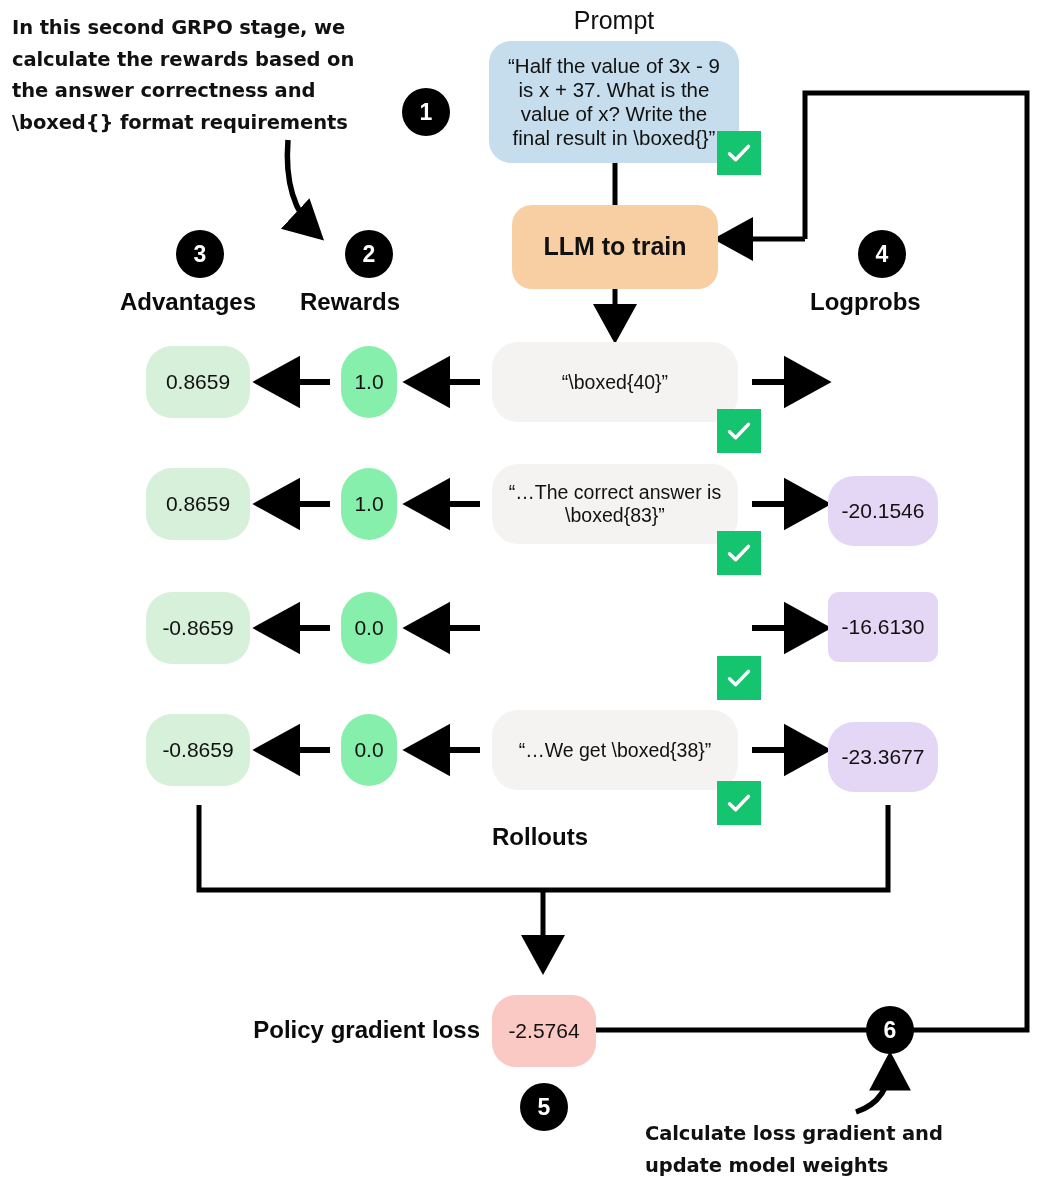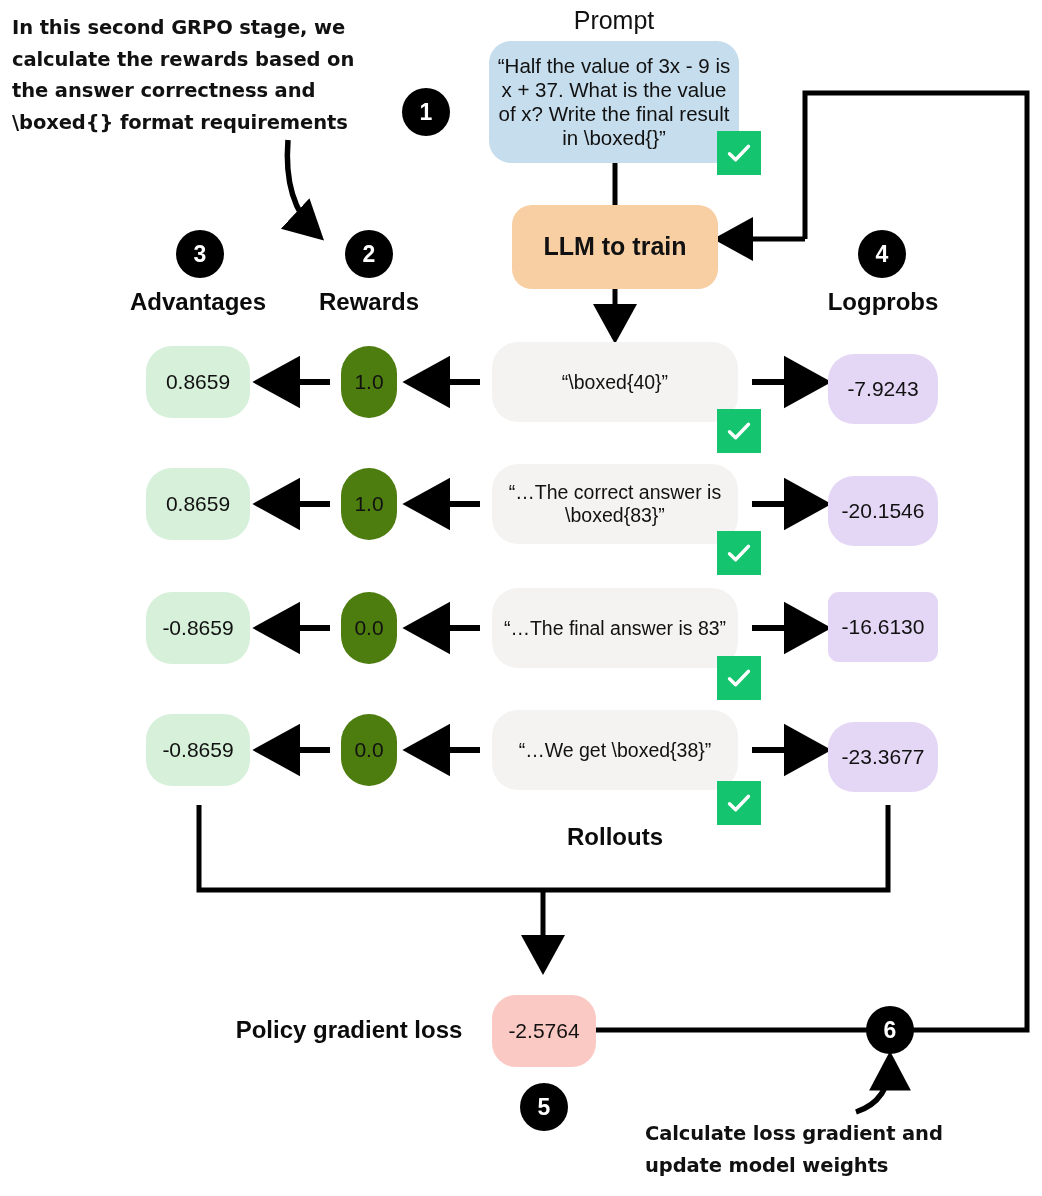--- a/index.html
+++ b/index.html
@@ -43,21 +43,20 @@
     align-items: center;
     justify-content: center;
     font-weight: bold;
     font-family: "Liberation Sans", sans-serif;
     z-index: 6;
   }
   .collabel {
     position: absolute;
     font-weight: bold;
     color: #0b0b0b;
-    text-align: center;
     white-space: nowrap;
   }
   .caption {
     position: absolute;
     font-family: "DejaVu Sans", sans-serif;
     font-weight: bold;
     color: #111111;
     line-height: 1.62;
     letter-spacing: -0.1px;
   }
@@ -73,21 +72,21 @@
   }
   .check svg { display: block; }
 
   
   .prompt-title { left: 489px; top: 6px;  width: 250px; font-size: 25px; }
   .prompt-box {
     left: 489px; top: 41px; width: 250px; height: 122px;
     background: #c6dded;
     border-radius: 22px;
     font-size: 20.5px;
-    padding: 4px 6px;
+    padding: 4px 16px;
   }
   .llm-box {
     left: 512px; top: 205px; width: 206px; height: 84px;
     background: #f8cfa3;
     border-radius: 20px;
     font-size: 25px;
     font-weight: bold;
   }
   .rollout-box {
     background: #f4f3f1;
@@ -104,21 +103,21 @@
   .adv-pill {
     background: #d6f0d9;
     border-radius: 26px;
     width: 104px;
     height: 72px;
     left: 146px;
     font-size: 21px;
     text-align: center;
   }
   .rew-pill {
-    background: #4d7c0f;
+    background: #86efac;
     border-radius: 28px;
     width: 56px;
     height: 72px;
     left: 341px;
     font-size: 21px;
   }
   .log-pill {
     background: #e4d6f5;
     border-radius: 26px;
     width: 110px;
@@ -126,21 +125,21 @@
     left: 828px;
     font-size: 21px;
   }
   .loss-pill {
     background: #fbc9c3;
     border-radius: 24px;
     left: 492px; top: 995px; width: 104px; height: 72px;
     font-size: 21px;
   }
   .loss-label {
-    left: 218px; top: 1016px; width: 262px; font-size: 24px; 
+    left: 218px; top: 1016px; width: 262px; font-size: 24px; text-align: right;
   }
   .adv-title { left: 120px; top: 288px; width: 156px; font-size: 24px; }
   .rew-title { left: 300px; top: 288px; width: 138px; font-size: 24px; }
   .log-title { left: 810px; top: 288px; width: 146px; font-size: 24px; }
 
   .cap-top { left: 12px; top: 12px; width: 372px; font-size: 19.5px; }
   .cap-bottom { left: 645px; top: 1118px; width: 330px; font-size: 19.5px; }
 </style>
 </head>
 <body>
@@ -202,40 +201,38 @@
   <div class="node llm-box">LLM to train</div>
 
   <div class="collabel adv-title">Advantages</div>
   <div class="collabel rew-title">Rewards</div>
   <div class="collabel log-title">Logprobs</div>
   <div class="collabel rollout-label">Rollouts</div>
 
   <div class="node adv-pill" style="top:346px;">0.8659</div>
   <div class="node rew-pill" style="top:346px;">1.0</div>
   <div class="node rollout-box" style="top:342px;">“\boxed{40}”</div>
-  <div class="node log-pill" style="top:354px;">-7.9243</div>
   <div class="check" style="left:717px; top:409px;">
     <svg width="30" height="30" viewBox="0 0 24 24" aria-hidden="true">
       <path d="M4.4 12.6 L9.3 17.4 L19.6 6.6" fill="none" stroke="#ffffff" stroke-width="2.7" stroke-linecap="round" stroke-linejoin="round"></path>
     </svg>
   </div>
 
   <div class="node adv-pill" style="top:468px;">0.8659</div>
   <div class="node rew-pill" style="top:468px;">1.0</div>
   <div class="node rollout-box" style="top:464px;">“…The correct answer is \boxed{83}”</div>
   <div class="node log-pill" style="top:476px;">-20.1546</div>
   <div class="check" style="left:717px; top:531px;">
     <svg width="30" height="30" viewBox="0 0 24 24" aria-hidden="true">
       <path d="M4.4 12.6 L9.3 17.4 L19.6 6.6" fill="none" stroke="#ffffff" stroke-width="2.7" stroke-linecap="round" stroke-linejoin="round"></path>
     </svg>
   </div>
 
   <div class="node adv-pill" style="top:592px;">-0.8659</div>
   <div class="node rew-pill" style="top:592px;">0.0</div>
-  <div class="node rollout-box" style="top:588px;">“…The final answer is 83”</div>
   <div class="node log-pill" style="top:592px;border-radius:11px;">-16.6130</div>
   <div class="check" style="left:717px; top:656px;">
     <svg width="30" height="30" viewBox="0 0 24 24" aria-hidden="true">
       <path d="M4.4 12.6 L9.3 17.4 L19.6 6.6" fill="none" stroke="#ffffff" stroke-width="2.7" stroke-linecap="round" stroke-linejoin="round"></path>
     </svg>
   </div>
 
   <div class="node adv-pill" style="top:714px;">-0.8659</div>
   <div class="node rew-pill" style="top:714px;">0.0</div>
   <div class="node rollout-box" style="top:710px;">“…We get \boxed{38}”</div>

